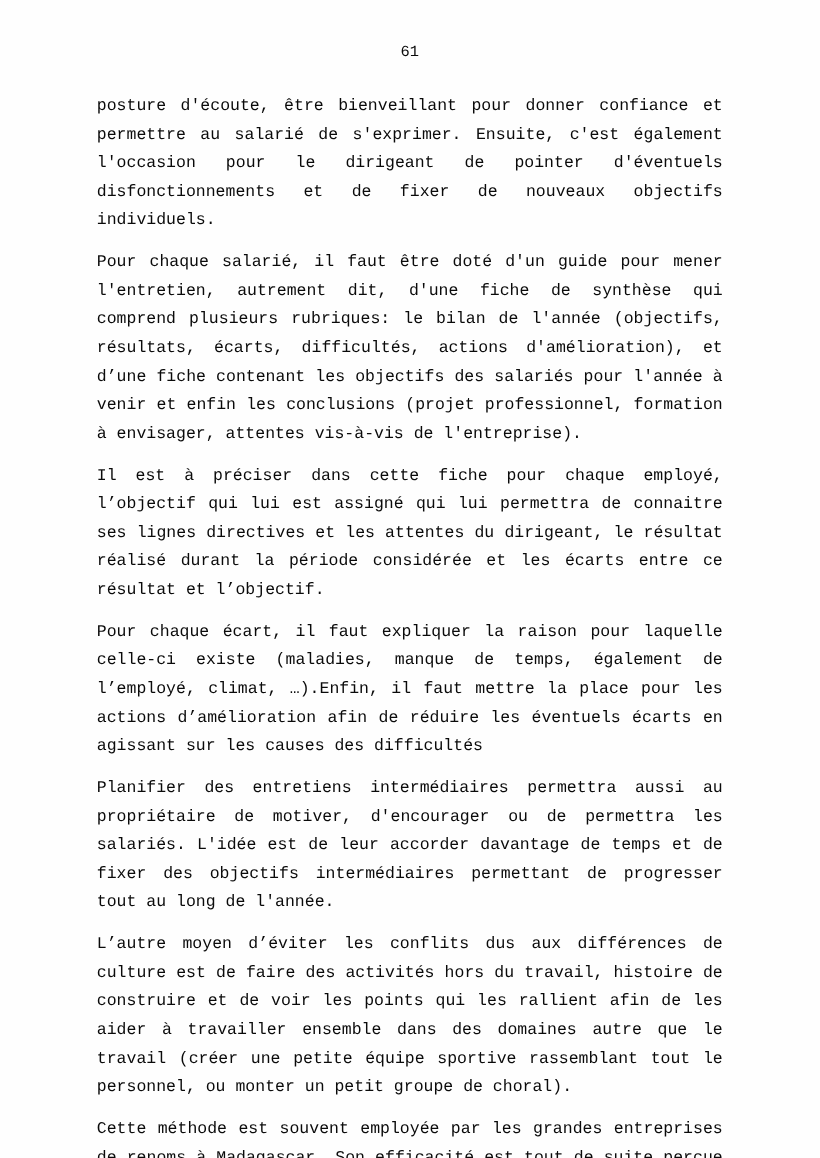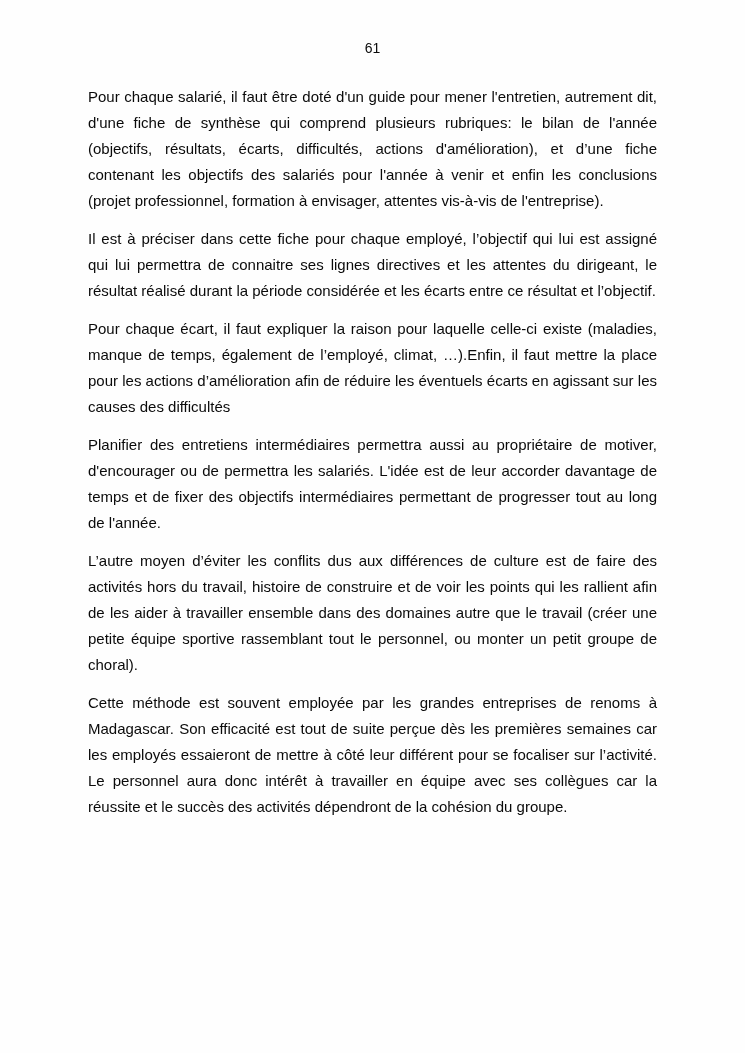--- a/index.html
+++ b/index.html
@@ -7,21 +7,21 @@
     padding: 0;
     background: #ffffff;
   }
   .page {
     position: relative;
     width: 745px;
     height: 1053px;
     box-sizing: border-box;
     background: #fefefe;
     color: #0a0a0a;
-    font-family: Liberation Sans, sans-serif;
+    font-family: Liberation Mono, monospace;
     padding: 38px 88px 0 88px;
     overflow: hidden;
   }
   .page-number {
     text-align: center;
     font-size: 14px;
     line-height: 20px;
     margin: 0 0 26px 0;
   }
   .para {
@@ -36,20 +36,21 @@
     font-weight: bold;
     margin: 0 0 40px 45px;
   }
 </style>
 </head>
 <body>
 
 <div class="page">
   <div class="page-number">61</div>
 
+  <p class="para">posture d'écoute, être bienveillant pour donner confiance et permettre au salarié de s'exprimer. Ensuite, c'est également l'occasion pour le dirigeant de pointer d'éventuels disfonctionnements et de fixer de nouveaux objectifs individuels.</p>
 
   <p class="para">Pour chaque salarié, il faut être doté d'un guide pour mener l'entretien, autrement dit, d'une fiche de synthèse qui comprend plusieurs rubriques: le bilan de l'année (objectifs, résultats, écarts, difficultés, actions d'amélioration), et d’une fiche contenant les objectifs des salariés pour l'année à venir et enfin les conclusions (projet professionnel, formation à envisager, attentes vis-à-vis de l'entreprise).</p>
 
   <p class="para">Il est à préciser dans cette fiche pour chaque employé, l’objectif qui lui est assigné qui lui permettra de connaitre ses lignes directives et les attentes du dirigeant, le résultat réalisé durant la période considérée et les écarts entre ce résultat et l’objectif.</p>
 
   <p class="para">Pour chaque écart, il faut expliquer la raison pour laquelle celle-ci existe (maladies, manque de temps, également de l’employé, climat, …).Enfin, il faut mettre la place pour les actions d’amélioration afin de réduire les éventuels écarts en agissant sur les causes des difficultés</p>
 
   <p class="para">Planifier des entretiens intermédiaires permettra aussi au propriétaire de motiver, d'encourager ou de permettra les salariés. L'idée est de leur accorder davantage de temps et de fixer des objectifs intermédiaires permettant de progresser tout au long de l'année.</p>
 
 

